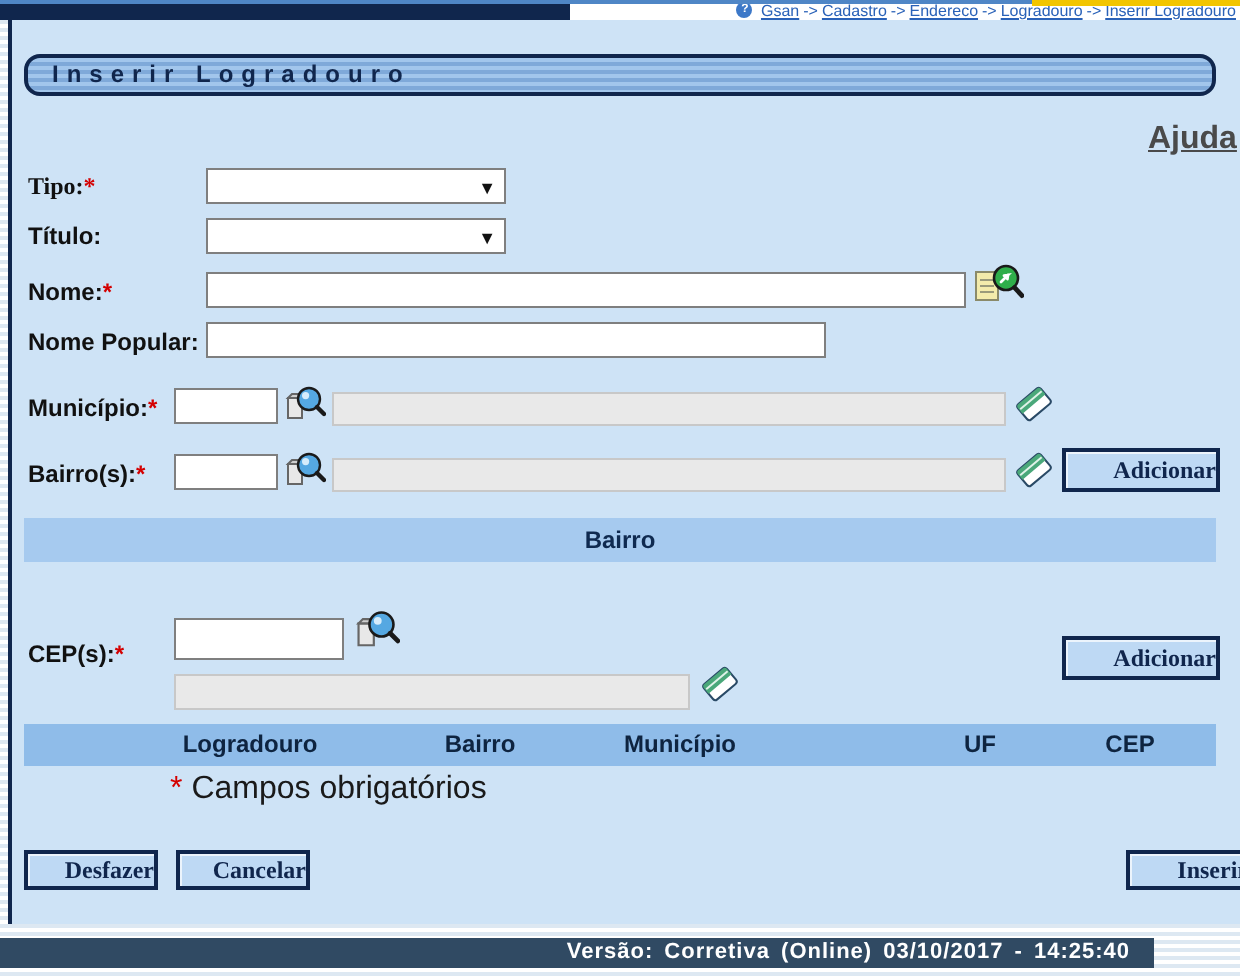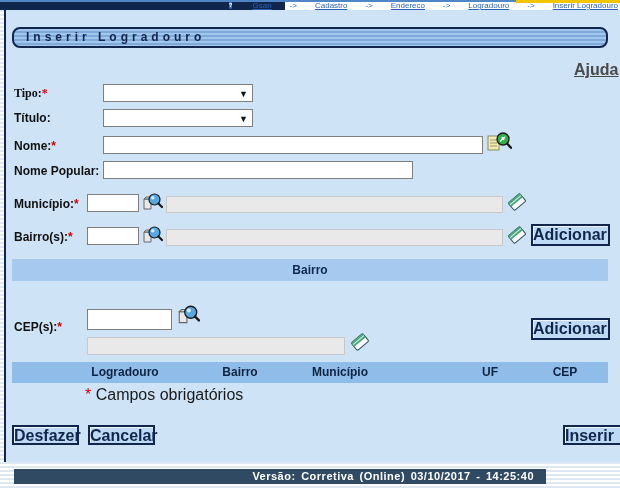--- a/index.html
+++ b/index.html
@@ -7,21 +7,21 @@
   .screen{
     position:relative;width:620px;height:490px;overflow:hidden;
     background:repeating-linear-gradient(180deg,#ffffff 0 2px,#dde8f2 2px 4px);
   }
   .abs{position:absolute;box-sizing:border-box;}
   
   .top-navy{left:0;top:0;width:285px;height:10px;background:#10264d;}
   .top-white{left:285px;top:0;width:335px;height:10px;background:#ffffff;}
   .top-blueline{left:0;top:0;width:516px;height:2px;background:#4f86c6;z-index:3;}
   .top-yellow{left:516px;top:0;width:104px;height:3px;background:#f2c500;z-index:3;}
-  .breadcrumb{left:288px;top:1px;width:330px;height:9px;display:flex;justify-content:flex-end;gap:18px;font-size:8px;color:#2a62b8;white-space:nowrap;z-index:2;}
+  .breadcrumb{left:288px;top:1px;width:330px;height:9px;display:flex;justify-content:flex-end;gap:2px;font-size:8px;color:#2a62b8;white-space:nowrap;z-index:2;}
   .breadcrumb a{color:#2a62b8;text-decoration:underline;cursor:pointer;}
   .bc-sep{text-decoration:none;}
   .help-ball{display:inline-block;width:8px;height:8px;border-radius:50%;background:#3c78c8;color:#fff;font-size:6px;line-height:8px;text-align:center;font-weight:bold;margin-right:2px;}
   
   .panel{left:4px;top:10px;width:616px;height:452px;background:#cee3f6;border-left:2px solid #10264d;}
   .titlebar{
     left:12px;top:27px;width:596px;height:21px;border:2px solid #10264d;border-radius:8px;
     background:repeating-linear-gradient(180deg,#a2c6ec 0 2px,#7fa9d9 2px 4px);
     color:#10264d;font-size:12px;font-weight:bold;letter-spacing:4px;line-height:17px;padding-left:12px;
   }
@@ -31,27 +31,27 @@
   .req{color:#d40000;}
   .selectbox{background:#fff;border:1px solid #7f7f7f;height:18px;}
   .selectbox .arrow{position:absolute;right:4px;top:4px;font-size:9px;color:#111;}
   .txt{background:#fff;border:1px solid #7f7f7f;height:18px;font-size:12px;padding:0 3px;box-sizing:border-box;font-family:"Liberation Sans",sans-serif;}
   .grayfield{background:#e9e9e9;border:1px solid #c8c8c8;height:17px;}
   .sectionbar{left:12px;top:259px;width:596px;height:22px;background:#a6caef;color:#0f2a50;font-size:12px;font-weight:bold;text-align:center;line-height:22px;}
   .tablehead{left:12px;top:362px;width:596px;height:21px;background:#8fbce9;}
   .th-cell{position:absolute;top:3px;transform:translateX(-50%);font-size:12px;font-weight:bold;color:#0e2440;white-space:nowrap;}
   .note{left:85px;top:386px;font-size:16px;color:#1a1a1a;}
   .btn{
-    background:#bed9f4;border:2px solid #10264d;color:#10264d;font-weight:bold;font-size:16px;
-    text-align:left;cursor:pointer;font-family:Liberation Sans, sans-serif;
+    background:#bed9f4;border:2px solid #10264d;color:#10264d;font-weight:bold;font-size:12px;
+    text-align:right;cursor:pointer;font-family:Liberation Serif, serif;
     box-shadow:inset 1px 1px 0 rgba(255,255,255,0.7);padding:0;
   }
-  .footerbar{left:0;top:469px;width:532px;height:15px;background:#304a63;color:#fff;
+  .footerbar{left:0;top:469px;width:577px;height:15px;background:#304a63;color:#fff;
     font-size:11px;font-weight:bold;line-height:15px;text-align:right;padding-right:12px;
-    letter-spacing:0.5px;word-spacing:2px;margin-left:14px;}
+    letter-spacing:0.5px;word-spacing:2px;}
   .icon{cursor:pointer;}
 </style>
 </head>
 <body>
 
 <div class="screen">
 
   <div class="abs top-navy"></div>
   <div class="abs top-white"></div>
   <div class="abs top-blueline"></div>

